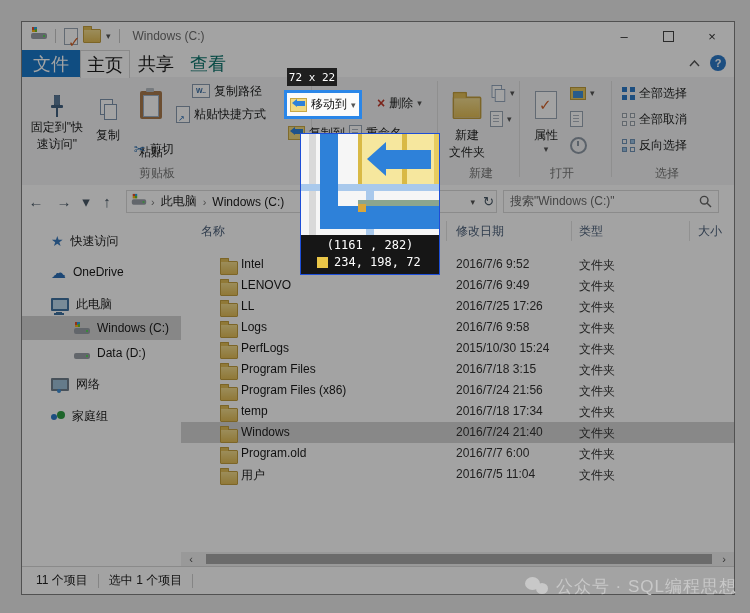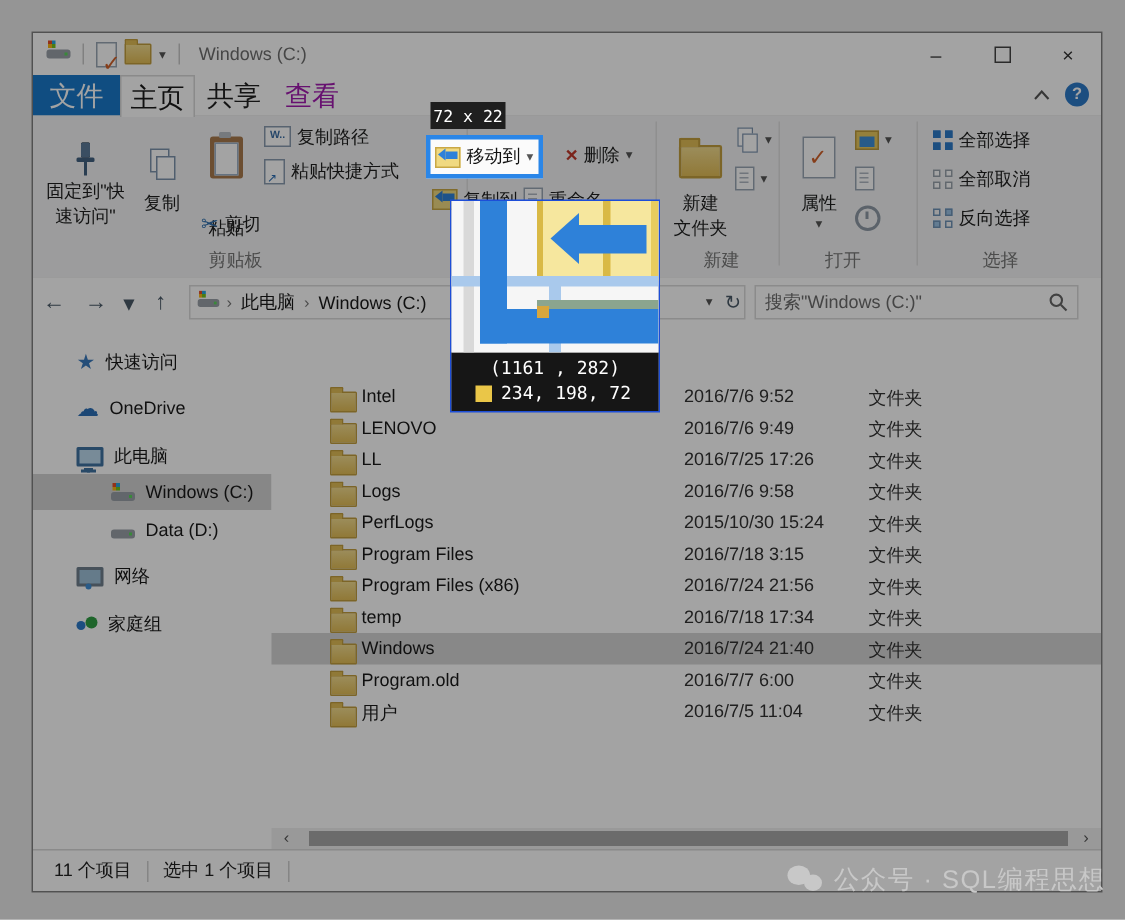--- a/index.html
+++ b/index.html
@@ -14,21 +14,21 @@
   .win-title{margin-left:10px;color:#6e6e6e;font-size:12px;}
   .win-controls{position:absolute;right:0;top:0;height:28px;display:flex;}
   .wc{width:44px;height:28px;display:flex;align-items:center;justify-content:center;color:#333;font-size:13px;}
   .wc .maxbox{width:9px;height:9px;border:1px solid #444;}
   
   .tabrow{position:absolute;left:0;top:28px;width:712px;height:27px;background:#fff;border-bottom:1px solid #d8d8d8;}
   .tab{position:absolute;top:0;height:27px;display:flex;align-items:center;justify-content:center;font-size:18px;}
   .tab-file{left:0;width:58px;background:#1979ca;color:#fff;}
   .tab-home{left:58px;width:50px;background:#fff;border:1px solid #d8d8d8;border-bottom:none;box-sizing:border-box;height:28px;z-index:2;}
   .tab-share{left:108px;width:52px;color:#222;}
-  .tab-view{left:160px;width:52px;color:#a21caf;}
+  .tab-view{left:160px;width:52px;color:#0f766e;}
   .ribbon-help{position:absolute;right:8px;top:5px;display:flex;align-items:center;gap:10px;}
   .help-circle{width:16px;height:16px;border-radius:50%;background:#2d7ac9;color:#fff;font-size:11px;font-weight:bold;
                display:flex;align-items:center;justify-content:center;}
   
   .ribbon{position:absolute;left:0;top:55px;width:712px;height:108px;background:#f4f5f6;border-bottom:1px solid #d8d8d8;}
   .rsep{position:absolute;top:4px;height:96px;width:1px;background:#e0e0e0;}
   .glabel{position:absolute;top:88px;font-size:12px;color:#777;text-align:center;}
   .rlabel{font-size:12px;color:#1e1e1e;}
   .bigbtn{position:absolute;text-align:center;}
   .bigbtn .ic{display:flex;justify-content:center;align-items:flex-end;height:36px;}
@@ -205,21 +205,21 @@
           <span class="i-copy"></span>
         </div>
       <div class="rlabel" style="margin-top:8px;">复制</div>
     </div>
     <div class="bigbtn" style="left:108px;top:6px;width:42px;">
       <div class="ic">
           <span class="i-paste"></span>
         </div>
       <div class="rlabel" style="margin-top:25px;">粘贴</div>
     </div>
-    <div class="smallrow" style="left:154px;top:4px;justify-content:space-between;">
+    <div class="smallrow" style="left:170px;top:4px;justify-content:space-between;">
       <span class="i-wdoc">W..</span>
       <span class="rlabel">复制路径</span>
     </div>
     <div class="smallrow" style="left:154px;top:27px;">
       <span class="i-pshort"></span>
       <span class="rlabel">粘贴快捷方式</span>
     </div>
     <div class="smallrow" style="left:112px;top:62px;">
       <span class="i-scissors">✂</span>
       <span class="rlabel">剪切</span>
@@ -361,20 +361,29 @@
       <span class="s-home"></span>
       <span>家庭组</span>
     </div>
     <div class="snav lvl1" style="top:154px;">
       <span class="s-net"></span>
       <span>网络</span>
     </div>
   </div>
 
   <div class="files">
+    <div class="fheaders">
+      <span class="fh" style="left:20px;">名称</span>
+      <span class="fhsep" style="left:265px;"></span>
+      <span class="fh" style="left:275px;">修改日期</span>
+      <span class="fhsep" style="left:390px;"></span>
+      <span class="fh" style="left:398px;">类型</span>
+      <span class="fhsep" style="left:508px;"></span>
+      <span class="fh" style="left:517px;">大小</span>
+    </div>
     <div class="frows">
   <div class="frow">
     <span class="i-folder"></span>
     <span class="fname">Intel</span>
     <span class="fdate">2016/7/6 9:52</span>
     <span class="ftype">文件夹</span>
   </div>
 
   <div class="frow">
     <span class="i-folder"></span>

